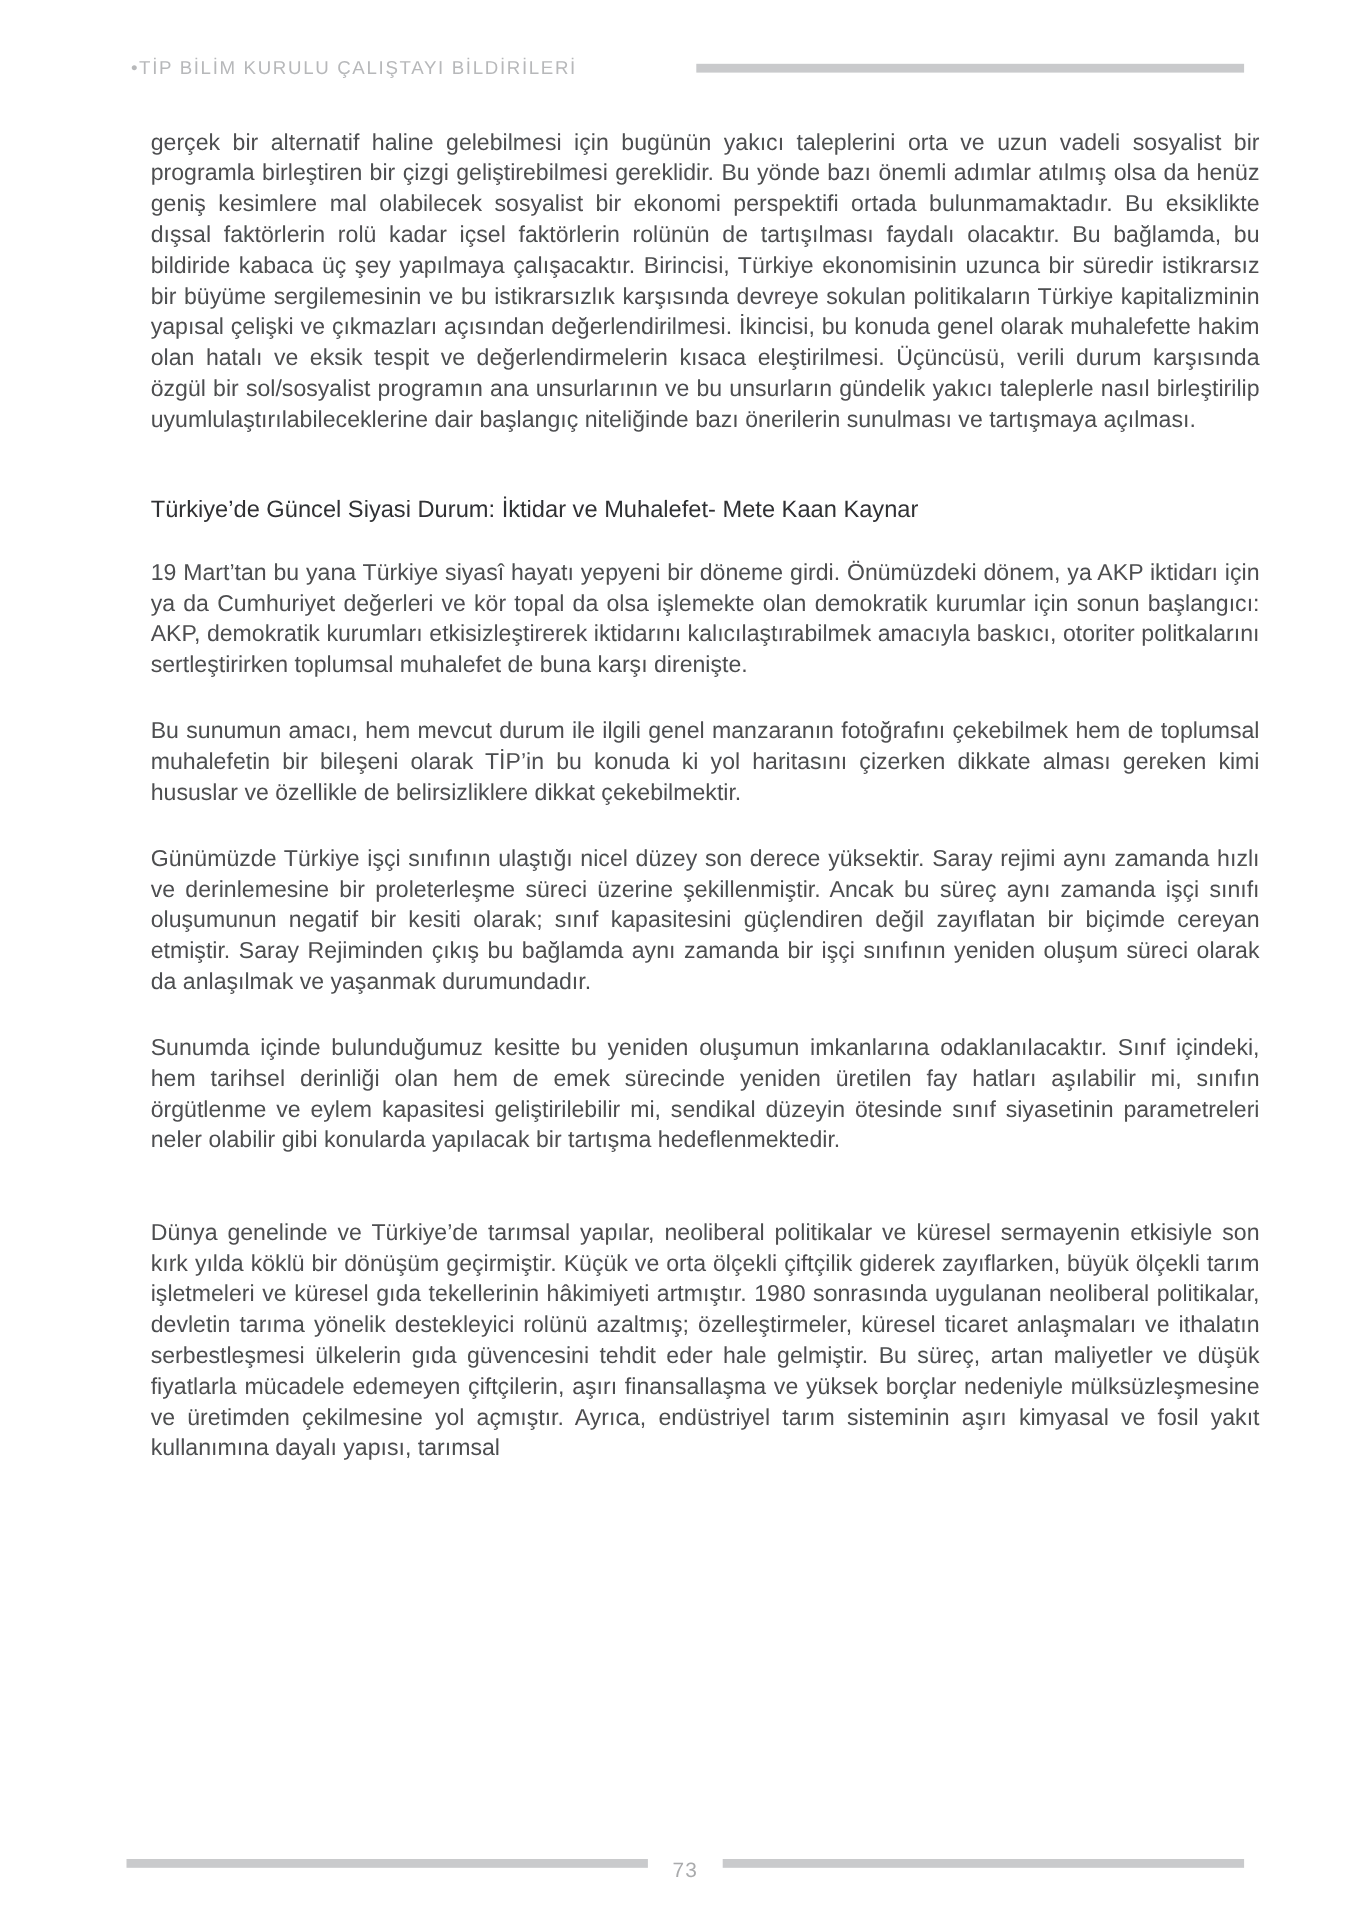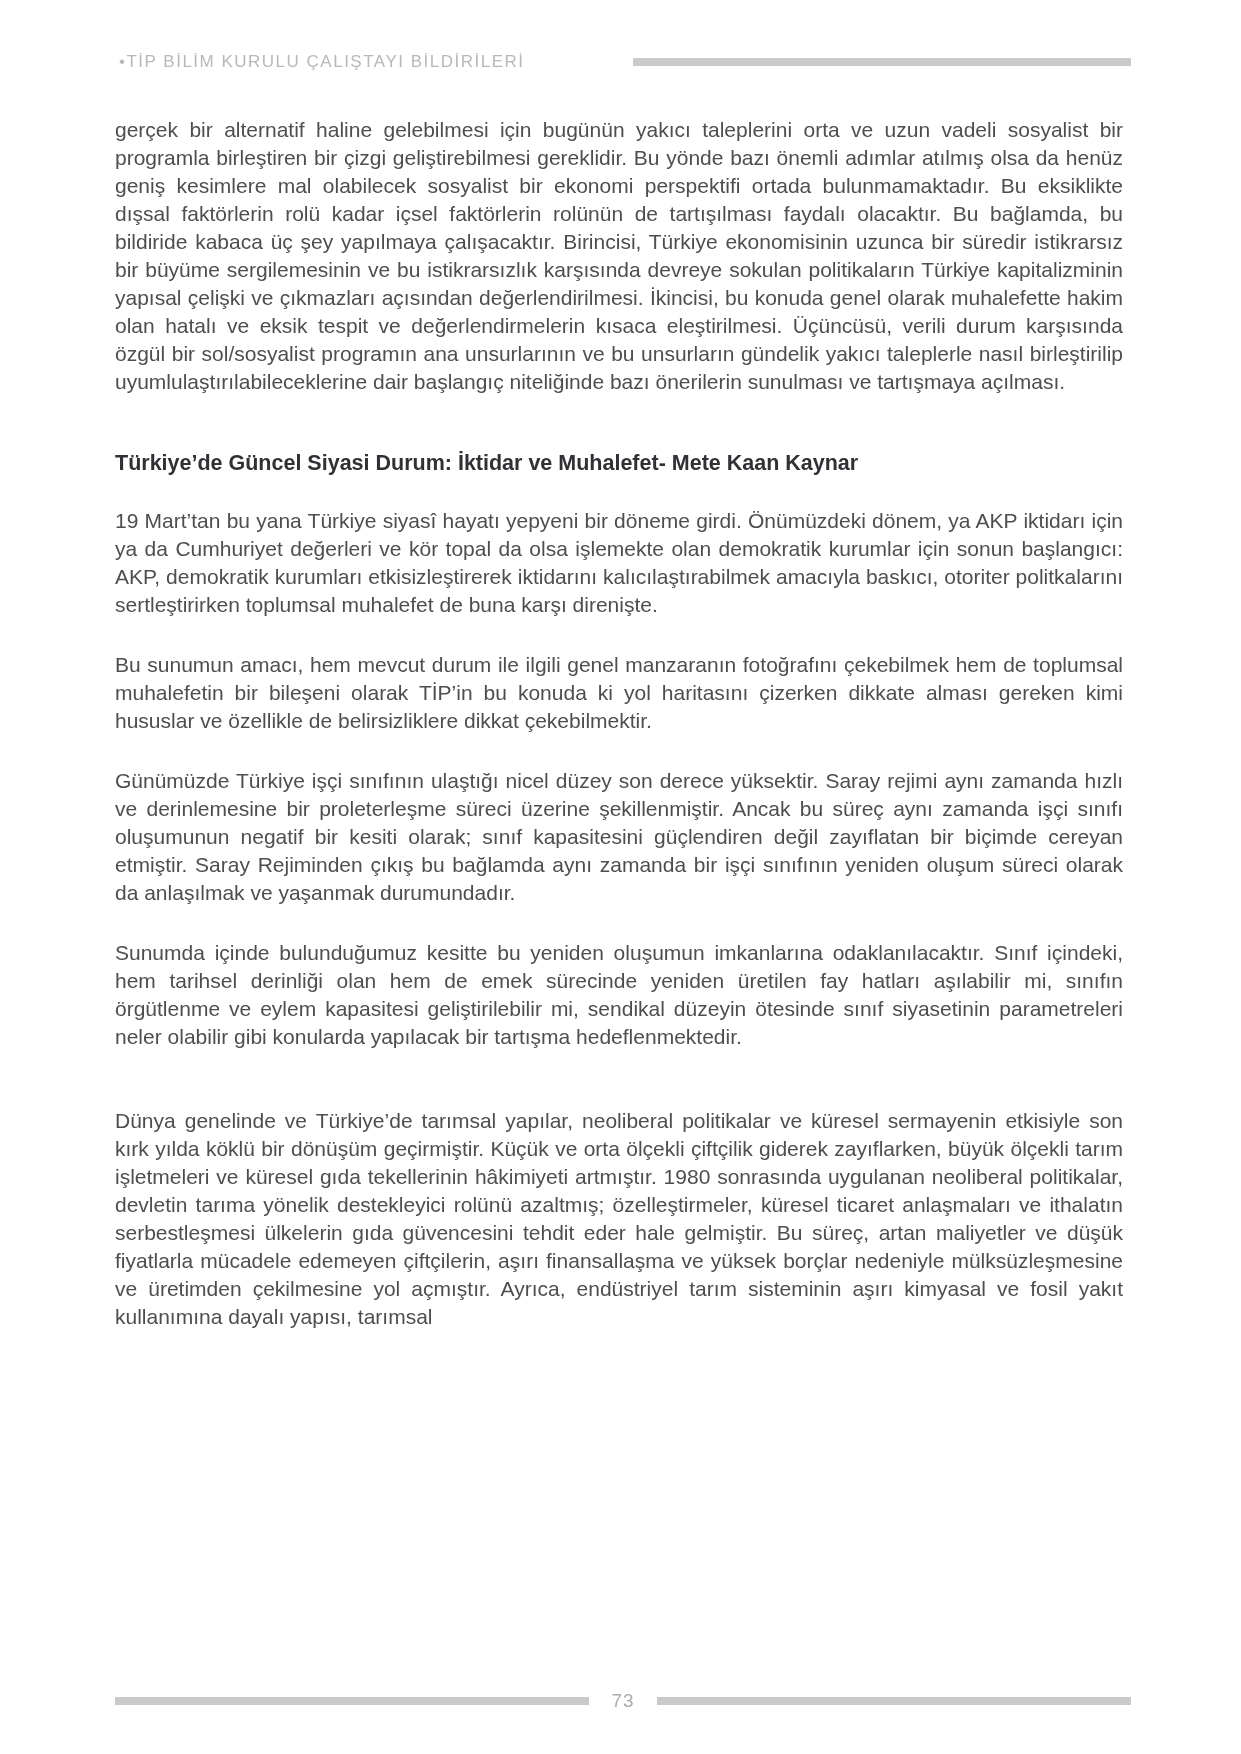--- a/index.html
+++ b/index.html
@@ -36,50 +36,50 @@
   .running-header .rule {
     margin-left: auto;
     width: 498px;
     height: 2px;
     background: #c9cacc;
   }
   
   .content {
     position: absolute;
     top: 104px;
-    left: 103px;
+    left: 125px;
     width: 1024px;
     color: #4d4e50;
   }
   .para {
     font-size: 21px;
     line-height: 28px;
     text-align: justify;
     margin-bottom: 24px;
     color: #4d4e50;
     font-weight: 400;
   }
   .para:last-child { margin-bottom: 0; margin-top: 48px; }
   .heading {
     font-size: 21.5px;
     line-height: 31px;
-    font-weight: 700;
+    font-weight: 400;
     color: #303134;
     margin-top: 44px;
     margin-bottom: 20px;
     text-align: left;
   }
   
   .page-footer {
     position: absolute;
     left: 107px;
     right: 110px;
     top: 1682px;
     display: flex;
-    align-items: center;
+    align-items: flex-start;
   }
   .page-footer .rule {
     flex: 1 1 0;
     height: 2px;
     background: #c9cacc;
   }
   .page-footer .page-number {
     font-size: 19px;
     color: #a9aaac;
     padding: 0 22px;

